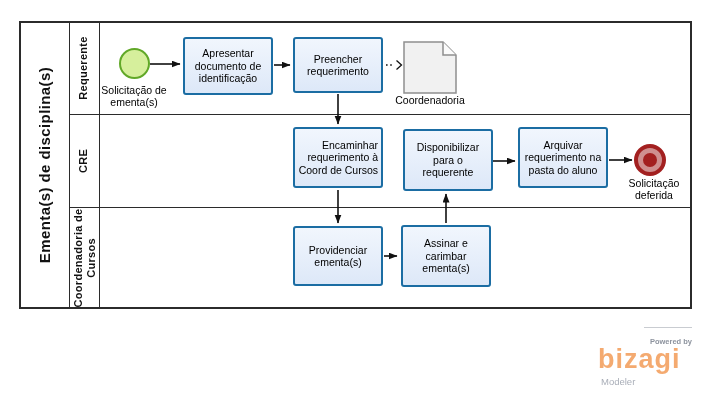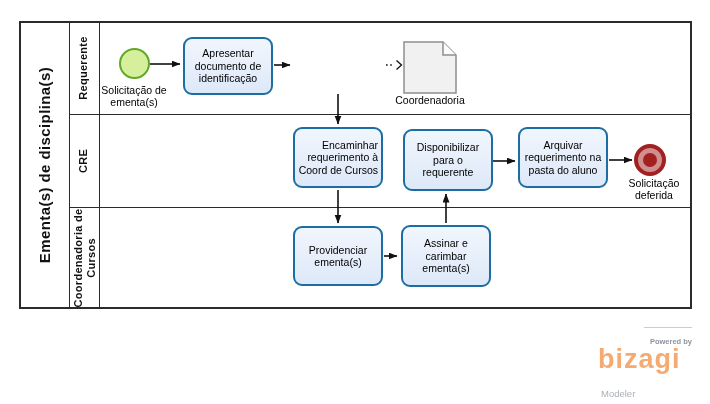--- a/index.html
+++ b/index.html
@@ -55,21 +55,21 @@
   }
   .lane-title { font-size: 11px; line-height: 13px; letter-spacing: 0.3px; }
   .lbl-requerente { left: 38px;  top: 60px;  width: 94px;  height: 16px; }
   .lbl-cre        { left: 38px;  top: 153px; width: 93px;  height: 16px; }
   .lbl-coord      { left: 34px;  top: 245px; width: 101px; height: 26px; }
 
   
   .task {
     position: absolute;
     border: 2px solid #1b6da3;
-    border-radius: 9px;
+    border-radius: 3px;
     background: linear-gradient(180deg, #f1f6fd 0%, #dde8f8 100%);
     display: flex;
     align-items: center;
     justify-content: center;
     text-align: center;
     font-size: 10.5px;
     line-height: 12.5px;
     color: #000000;
     padding: 2px 3px;
   }
@@ -142,21 +142,21 @@
     font-size: 27px;
     font-weight: bold;
     letter-spacing: 1px;
     color: #f4aa70;
     line-height: 26px;
     text-align: left;
   }
   .product-name {
     font-size: 9.5px;
     color: #a9aeb8;
-    margin-top: 16px;
+    margin-top: 4px;
     padding-left: 3px;
   }
 </style>
 </head>
 <body>
 
 <div class="stage">
 
   <div class="pool-title-cell"></div>
   <div class="vlabel pool-title">Ementa(s) de disciplina(s)</div>
@@ -191,20 +191,23 @@
     <path d="M386,65 H394" stroke="#111111" stroke-width="1.4" fill="none" stroke-dasharray="1.6,2.6"></path>
     <path d="M396.5,60.5 L401.5,65 L396.5,69.5" stroke="#111111" stroke-width="1.3" fill="none"></path>
   </svg>
 
   <div class="start-event"></div>
   <div class="node-label start-label">Solicitação de ementa(s)</div>
 
   <div class="task task-1">
     <span>Apresentar documento de identificação</span>
   </div>
+  <div class="task task-2">
+    <span>Preencher requerimento</span>
+  </div>
   <div class="task task-3">
     <span>Encaminhar requerimento à Coord de Cursos</span>
   </div>
   <div class="task task-5">
     <span>Arquivar requerimento na pasta do aluno</span>
   </div>
   <div class="task task-4">
     <span>Disponibilizar para o requerente</span>
   </div>
   <div class="task task-6">

